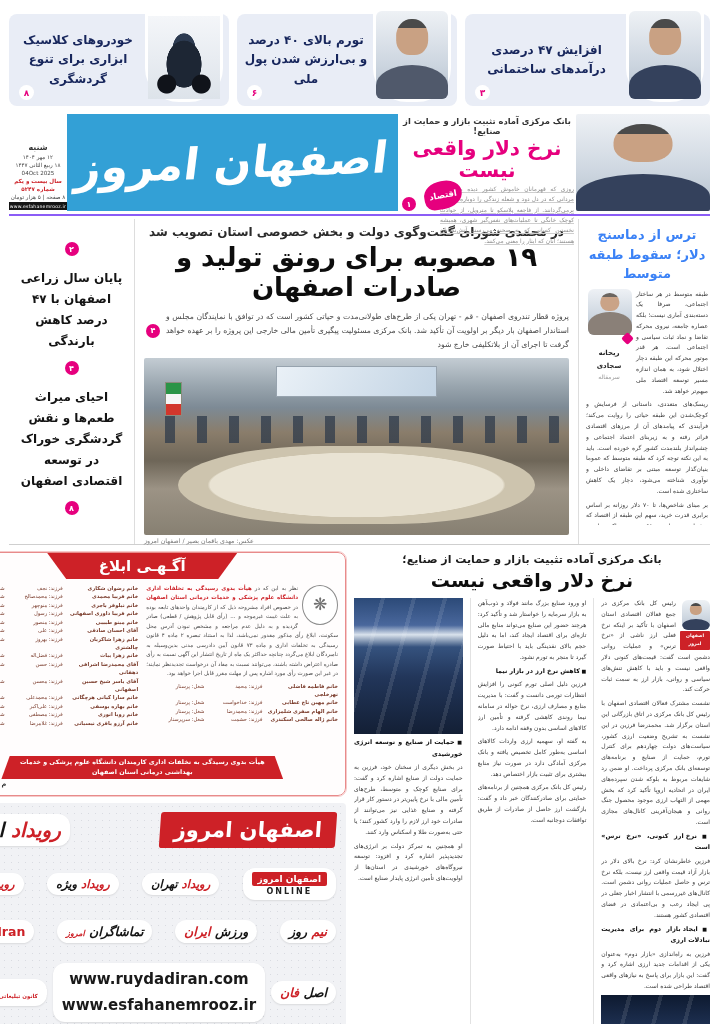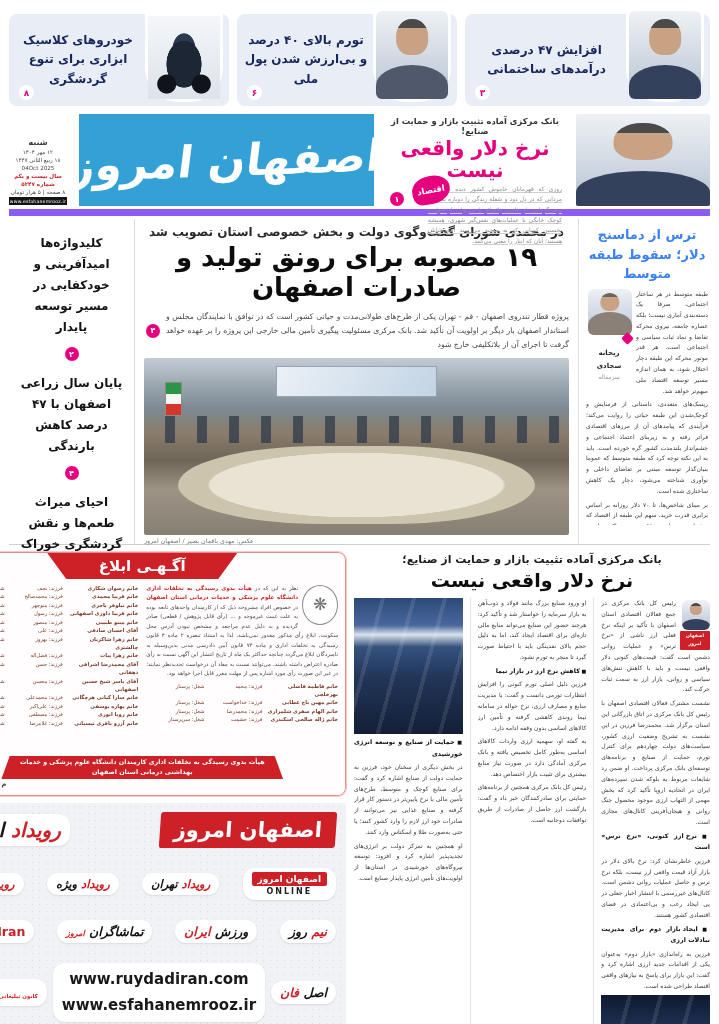--- a/index.html
+++ b/index.html
@@ -31,21 +31,21 @@
   .meeting{position:relative;overflow:hidden;width:100%;height:100%;background:linear-gradient(180deg,#c3ccd3 0%,#99a5ae 16%,#7d8a95 28%,#8a7d6b 42%,#6e6658 58%,#9c9385 74%,#878072 100%)}
   .meeting .screen{position:absolute;top:5%;left:31%;width:38%;height:17%;background:linear-gradient(120deg,#eaf1f7,#c3d4e4);border:1px solid #97a3ae}
   .meeting .flag{position:absolute;top:14%;left:5%;width:17px;height:34px;background:linear-gradient(180deg,#2a9447 0 33%,#f5f5f5 33% 66%,#d2362c 66%);border:1px solid #8b8b7f}
   .meeting .ppl{position:absolute;top:33%;left:2%;right:2%;height:15%;background:repeating-linear-gradient(90deg,transparent 0 12px,#2e3a4a 12px 22px,transparent 22px 32px);opacity:.75;border-radius:4px}
   .meeting .table{position:absolute;bottom:6%;left:8%;right:8%;height:44%;border-radius:50%/62%;background:radial-gradient(ellipse at center,#e9e3d3 58%,#cdc4ae 59%)}
   .conf{position:relative;overflow:hidden;width:100%;background:linear-gradient(180deg,#2c4a78 0%,#49679c 20%,#d9e2ec 27%,#35527e 36%,#22365a 58%,#131f35 100%)}
   .conf::after{content:"";position:absolute;inset:0;background:repeating-linear-gradient(105deg,transparent 0 26px,rgba(255,255,255,.10) 26px 30px)}
   .conf.dark{background:linear-gradient(180deg,#0e1a30 0%,#24395f 34%,#40598a 46%,#0b1424 78%,#070d18 100%)}
 
   
-  .mast{display:flex;gap:12px;height:102px;border-bottom:7px solid #8b5cf6;padding-bottom:3px;margin-bottom:3px}
+  .mast{display:flex;gap:0;height:102px;border-bottom:2px solid #8b5cf6;padding-bottom:3px;margin-bottom:3px}
   .m-portrait{width:134px;flex:none;border-radius:2px;height:100%}
   .m-lead{width:178px;flex:none;position:relative;padding:2px 2px 0}
   .m-kicker{font-size:8.4px;font-weight:bold;color:#333;text-align:center;margin-bottom:1px}
   .m-head{font-size:20px;font-weight:900;color:#e6007e;text-align:center;line-height:1.1;margin-bottom:3px}
   .m-teaser{font-size:5.9px;color:#8a8a8a;line-height:1.75;text-align:justify;text-decoration:underline;text-decoration-color:#cfcfcf;padding-left:40px}
   .badge-econ{position:absolute;left:26px;bottom:2px;background:#e6007e;color:#fff;font-size:8.5px;font-weight:bold;padding:9px 5px;border-radius:50% 46% 52% 10px;transform:rotate(-10deg)}
   .pnum{width:14px;height:14px;border-radius:50%;background:#e6007e;color:#fff;font-size:8px;font-weight:bold;display:flex;align-items:center;justify-content:center}
   .m-lead .pnum{position:absolute;left:4px;bottom:0}
   .m-logo{flex:1;background:#33a0d6;color:#fff;display:flex;align-items:center;justify-content:center;overflow:hidden}
   .m-logo span{font-size:44px;font-weight:900;white-space:nowrap;transform:skewX(-9deg) rotate(-2deg)}
@@ -216,21 +216,20 @@
         <div class="screen"></div>
         <div class="flag"></div>
         <div class="ppl"></div>
         <div class="table"></div>
       </div>
       <div class="c-cap">عکس: مهدی باقمان بصیر / اصفهان امروز</div>
     </div>
 
     <div class="lrail">
       <div class="litem">
-        <div class="ltitle">کلیدواژه‌ها امیدآفرینی و خودکفایی در مسیر توسعه پایدار</div>
         <div class="pnum">۲</div>
       </div>
       <div class="litem">
         <div class="ltitle">پایان سال زراعی اصفهان با ۴۷ درصد کاهش بارندگی</div>
         <div class="pnum">۴</div>
       </div>
       <div class="litem">
         <div class="ltitle">احیای میراث طعم‌ها و نقش گردشگری خوراک در توسعه اقتصادی اصفهان</div>
         <div class="pnum">۸</div>
       </div>

